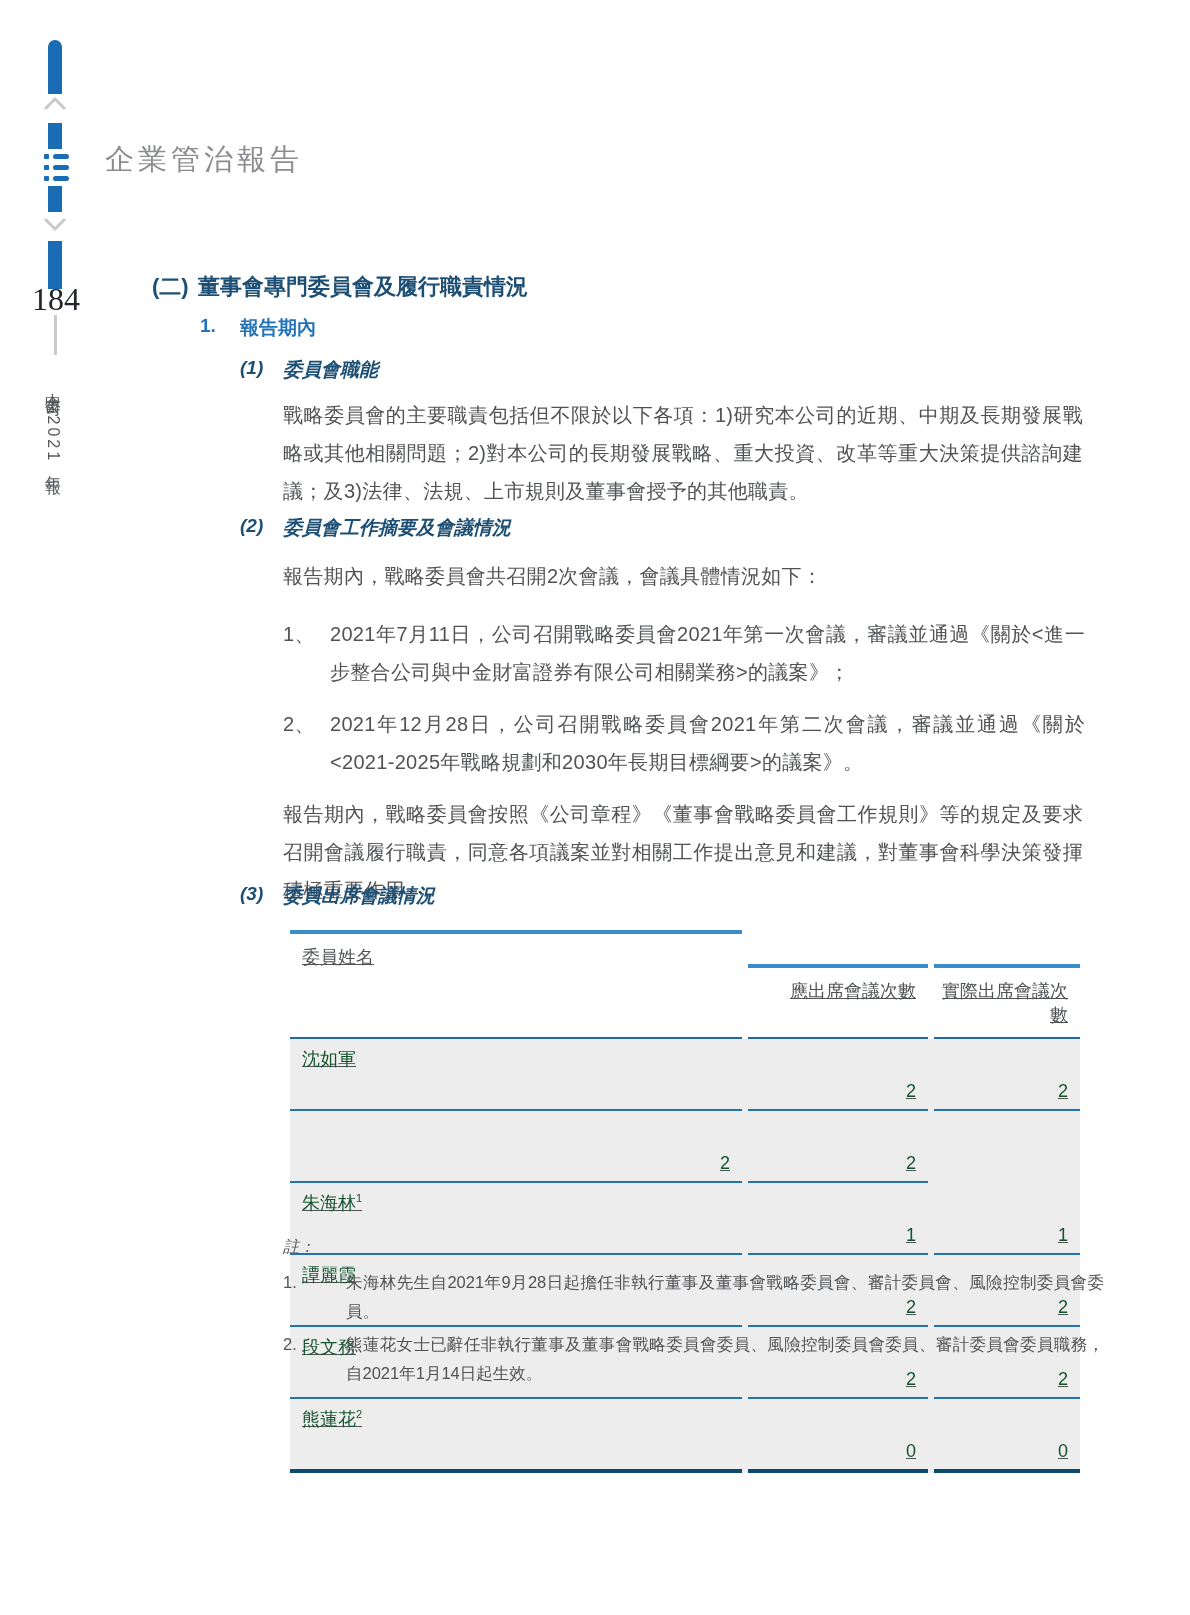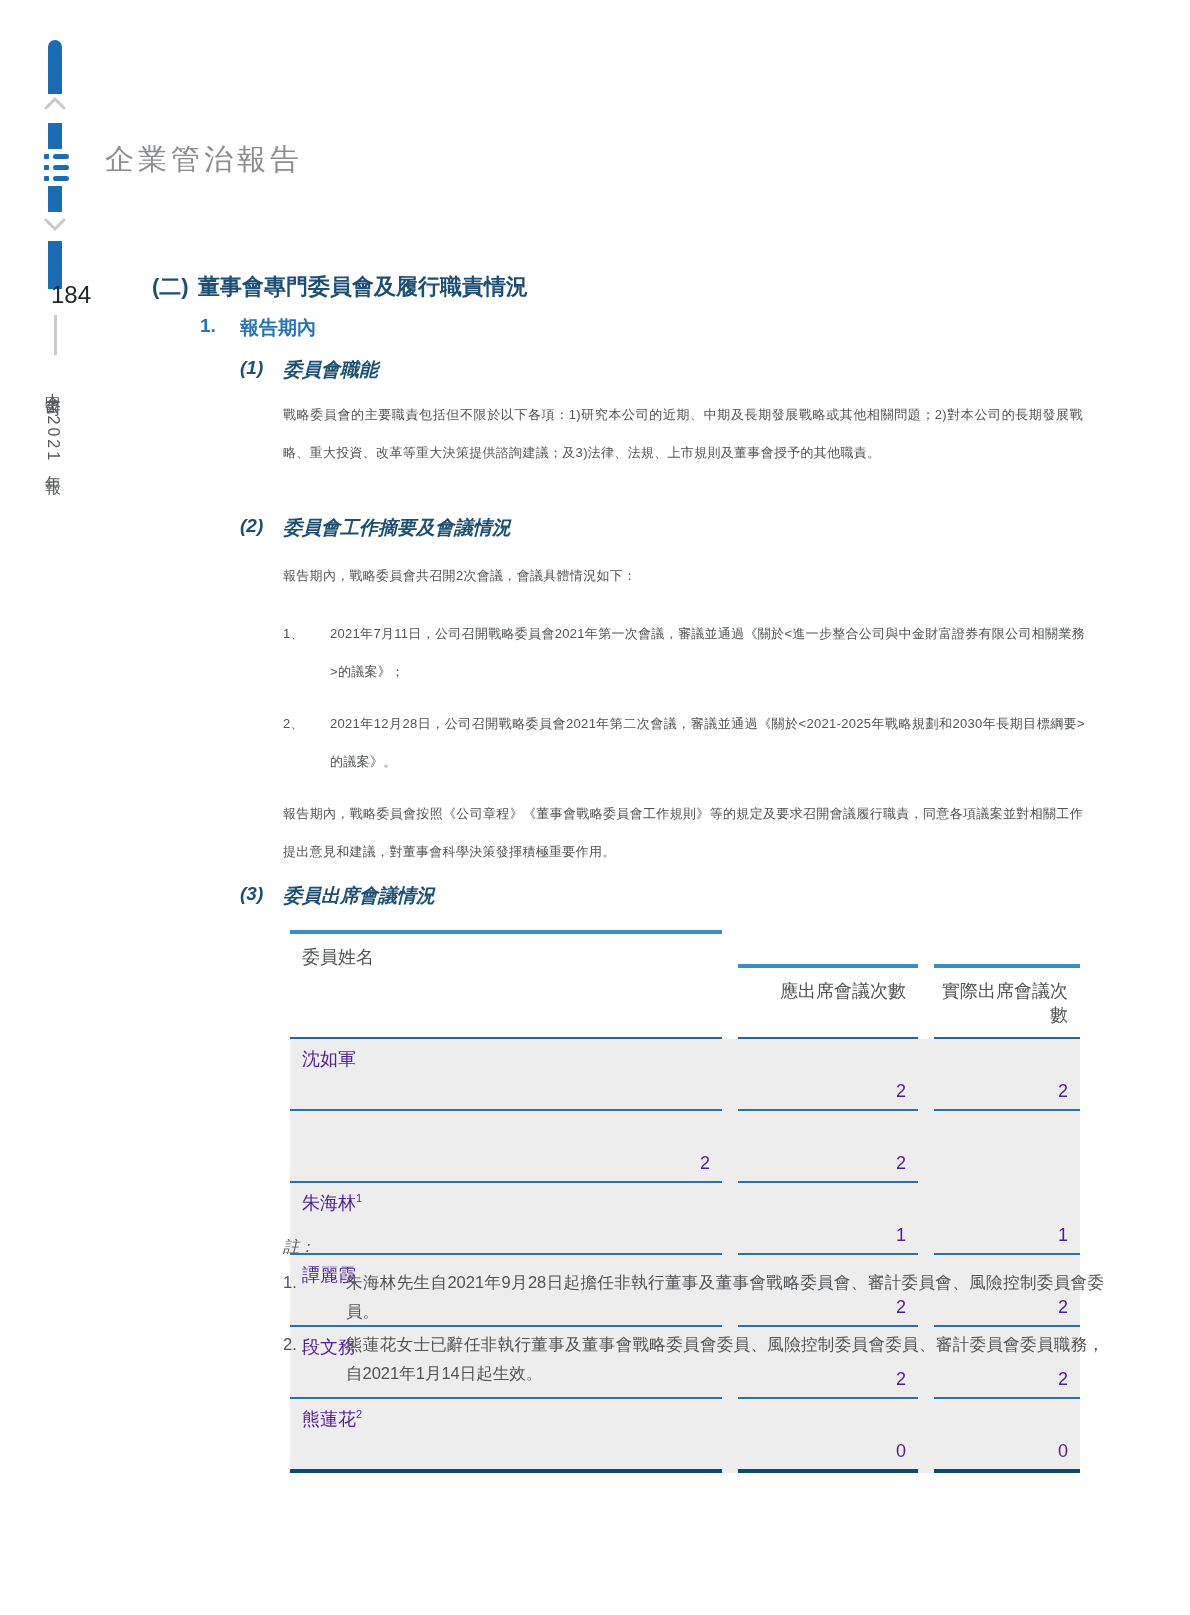--- a/index.html
+++ b/index.html
@@ -20,21 +20,21 @@
   .sq2       { left:48px; top:186px; }
   .bar-bot   { left:48px; top:241px; width:14px; height:48px; background:#1a6cb5; }
   .chev      { left:43px; width:24px; height:15px; }
   .chev-up   { top:96px; }
   .chev-down { top:217px; }
   .list-ic   { left:44px; top:154px; width:26px; height:27px; display:flex; flex-direction:column; justify-content:space-between; }
   .list-row  { display:flex; align-items:center; gap:4px; height:5px; }
   .list-dot  { width:5px; height:5px; background:#1a6cb5; border-radius:1px; }
   .list-bar  { width:16px; height:5px; background:#1a6cb5; border-radius:2.5px; }
   .page-num  { left:32px; top:281px; width:48px; text-align:center;
-               font-family:Liberation Sans, sans-serif; font-size:24px; color:#22262b;margin-left:15px; }
+               font-family:Liberation Serif, serif; font-size:32px; color:#22262b; }
   .vline     { left:54px; top:315px; width:3px; height:40px; background:#c9cacc; }
   .side-cap  { left:42px; top:380px; height:220px;
                writing-mode:vertical-rl; text-orientation:mixed;
                font-size:16px; letter-spacing:3px; color:#55575a; }
 
   
   .doc-header { left:105px; top:140px; font-family:"Liberation Serif", serif;
                 font-size:29px; letter-spacing:4px; color:#8b8d90; }
 
   
@@ -42,37 +42,37 @@
   .sec-head .lbl { width:46px; }
   .sub-head  { left:200px; top:315px; display:flex; font-size:19px; font-weight:bold; color:#2273b9; }
   .sub-head .lbl { width:40px; }
   .blk-head  { display:flex; font-size:19px; font-weight:bold; font-style:italic; color:#1d4f74; }
   .blk-head .lbl { width:43px; }
   .b1-head   { left:240px; top:357px; }
   .b2-head   { left:240px; top:515px; }
   .b3-head   { left:240px; top:883px; }
 
   
-  .body-txt  { font-size:13px; line-height:38px; color:#505254; text-align:justify; letter-spacing:0.3px; }
+  .body-txt  { font-size:20px; line-height:38px; color:#505254; text-align:justify; letter-spacing:0.3px; }
   .b1-para   { left:283px; top:396px; width:800px; }
   .b2-intro  { left:283px; top:557px; width:800px; }
   .closing   { left:283px; top:795px; width:800px; }
   .list-item { left:283px; top:0; width:802px; display:flex; }
   .item1     { top:615px; }
   .item2     { top:705px; }
   .list-item .inum { width:47px; flex:0 0 47px; }
   .list-item .itxt { width:755px; text-align:justify; }
 
   
   .cmt-table { left:290px; top:930px; width:790px; }
-  .trow      { display:grid; grid-template-columns:1fr 180px 146px; column-gap:16px; }
+  .trow      { display:grid; grid-template-columns:1fr 180px 146px; column-gap:6px;text-decoration:underline; }
   .tcell     { font-size:18px; color:#4f5254; }
   .thead .tcell { padding:11px 0 10px 0; border-top:4px solid #3a8ccb; border-bottom:2px solid #1f67a7; }
   .tdata     { background:#ededee; }
-  .tdata .tcell { padding:8px 0 7px 0; border-bottom:2px solid #2372b1; color:#4c1d95; }
+  .tdata .tcell { padding:8px 0 7px 0; border-bottom:2px solid #2372b1; color:#14532d; }
   .tdata:last-child .tcell { border-bottom:4px solid #0c4a6e; }
   .cell-name { padding-left:12px !important; text-align:left; }
   .cell-num  { text-align:right; padding-right:12px !important;margin-top:34px; }
   .tcell sup { font-size:11px; line-height:0; }
 
   
   .notes-label { left:283px; top:1237px; font-size:16px; font-style:italic; color:#55575a; }
   .note      { left:283px; display:flex; font-size:16.5px; line-height:29px; color:#505254; }
   .note1     { top:1268px; }
   .note2     { top:1330px; }

